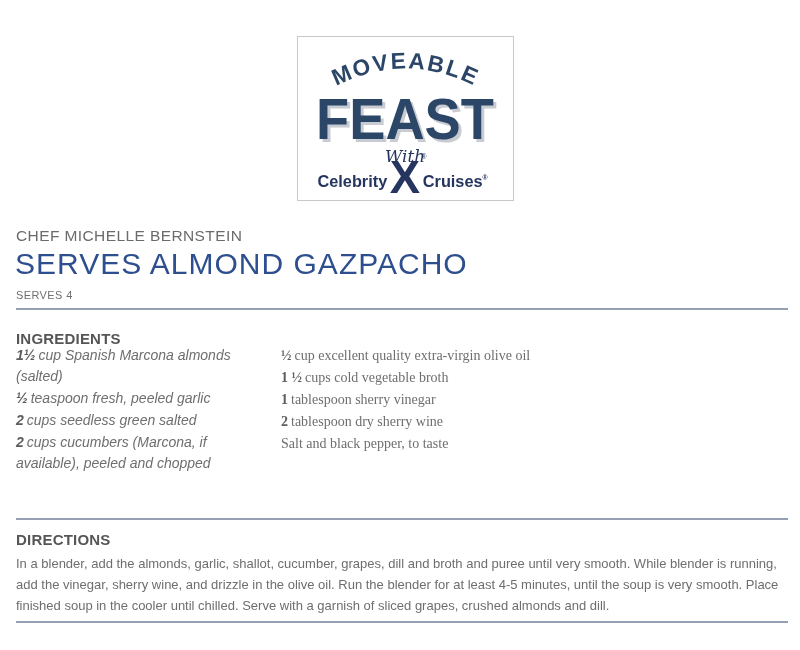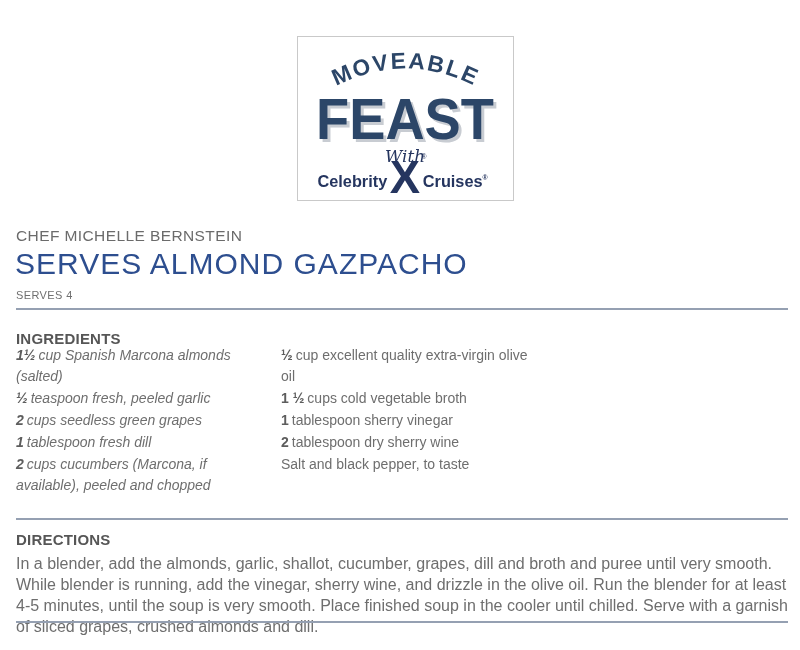--- a/index.html
+++ b/index.html
@@ -35,26 +35,26 @@
     position:absolute;left:16px;font-size:15px;font-weight:700;color:#565656;
     letter-spacing:0.2px;
   }
   .ing-head{top:330px;}
   .dir-head{top:531px;}
   .ing-cols{
     position:absolute;left:16px;top:345px;width:560px;display:flex;
   }
   .col{font-size:14px;line-height:21px;color:#6e6e6e;}
   .col-left{width:250px;margin-right:15px;flex:0 0 auto;font-style:italic;}
-  .col-right{width:255px;flex:0 0 auto;}
+  .col-right{width:255px;flex:0 0 auto;font-family:Liberation Serif, serif;}
   .ing-item{margin:0 0 1px 0;}
   .qty{font-weight:700;color:#5d5d5d;margin-right:3px;}
   .qty:empty{margin-right:0;}
   .dir-text{
-    position:absolute;left:16px;top:553px;width:772px;font-size:16px;
+    position:absolute;left:16px;top:553px;width:772px;font-size:13px;
     line-height:21px;color:#6e6e6e;
   }
 </style>
 </head>
 <body>
 
 <div class="logo-box">
   <svg viewBox="0 0 217 165">
     <defs>
       <path id="arcPath" d="M 30 54 Q 108.5 10 187 54" fill="none"></path>
@@ -77,22 +77,21 @@
 <div class="serves">SERVES 4</div>
 
 <hr class="divider hr1">
 
 <div class="section-heading ing-head">INGREDIENTS</div>
 
 <div class="ing-cols">
   <div class="col col-left">
     <p class="ing-item"><span class="qty">1½</span><span>cup Spanish Marcona almonds (salted)</span></p>
     <p class="ing-item"><span class="qty">½</span><span>teaspoon fresh, peeled garlic</span></p>
-    <p class="ing-item"><span class="qty">2</span><span>cups seedless green grapes</span></p>
-    <p class="ing-item"><span class="qty">1</span><span>tablespoon fresh dill</span></p>
+    <p class="ing-item"><span class="qty">2</span><span>cups seedless green salted</span></p>
     <p class="ing-item"><span class="qty">2</span><span>cups cucumbers (Marcona, if available), peeled and chopped</span></p>
   </div>
   <div class="col col-right">
     <p class="ing-item"><span class="qty">½</span><span>cup excellent quality extra-virgin olive oil</span></p>
     <p class="ing-item"><span class="qty">1 ½</span><span>cups cold vegetable broth</span></p>
     <p class="ing-item"><span class="qty">1</span><span>tablespoon sherry vinegar</span></p>
     <p class="ing-item"><span class="qty">2</span><span>tablespoon dry sherry wine</span></p>
     <p class="ing-item"><span class="qty"></span><span>Salt and black pepper, to taste</span></p>
   </div>
 </div>

